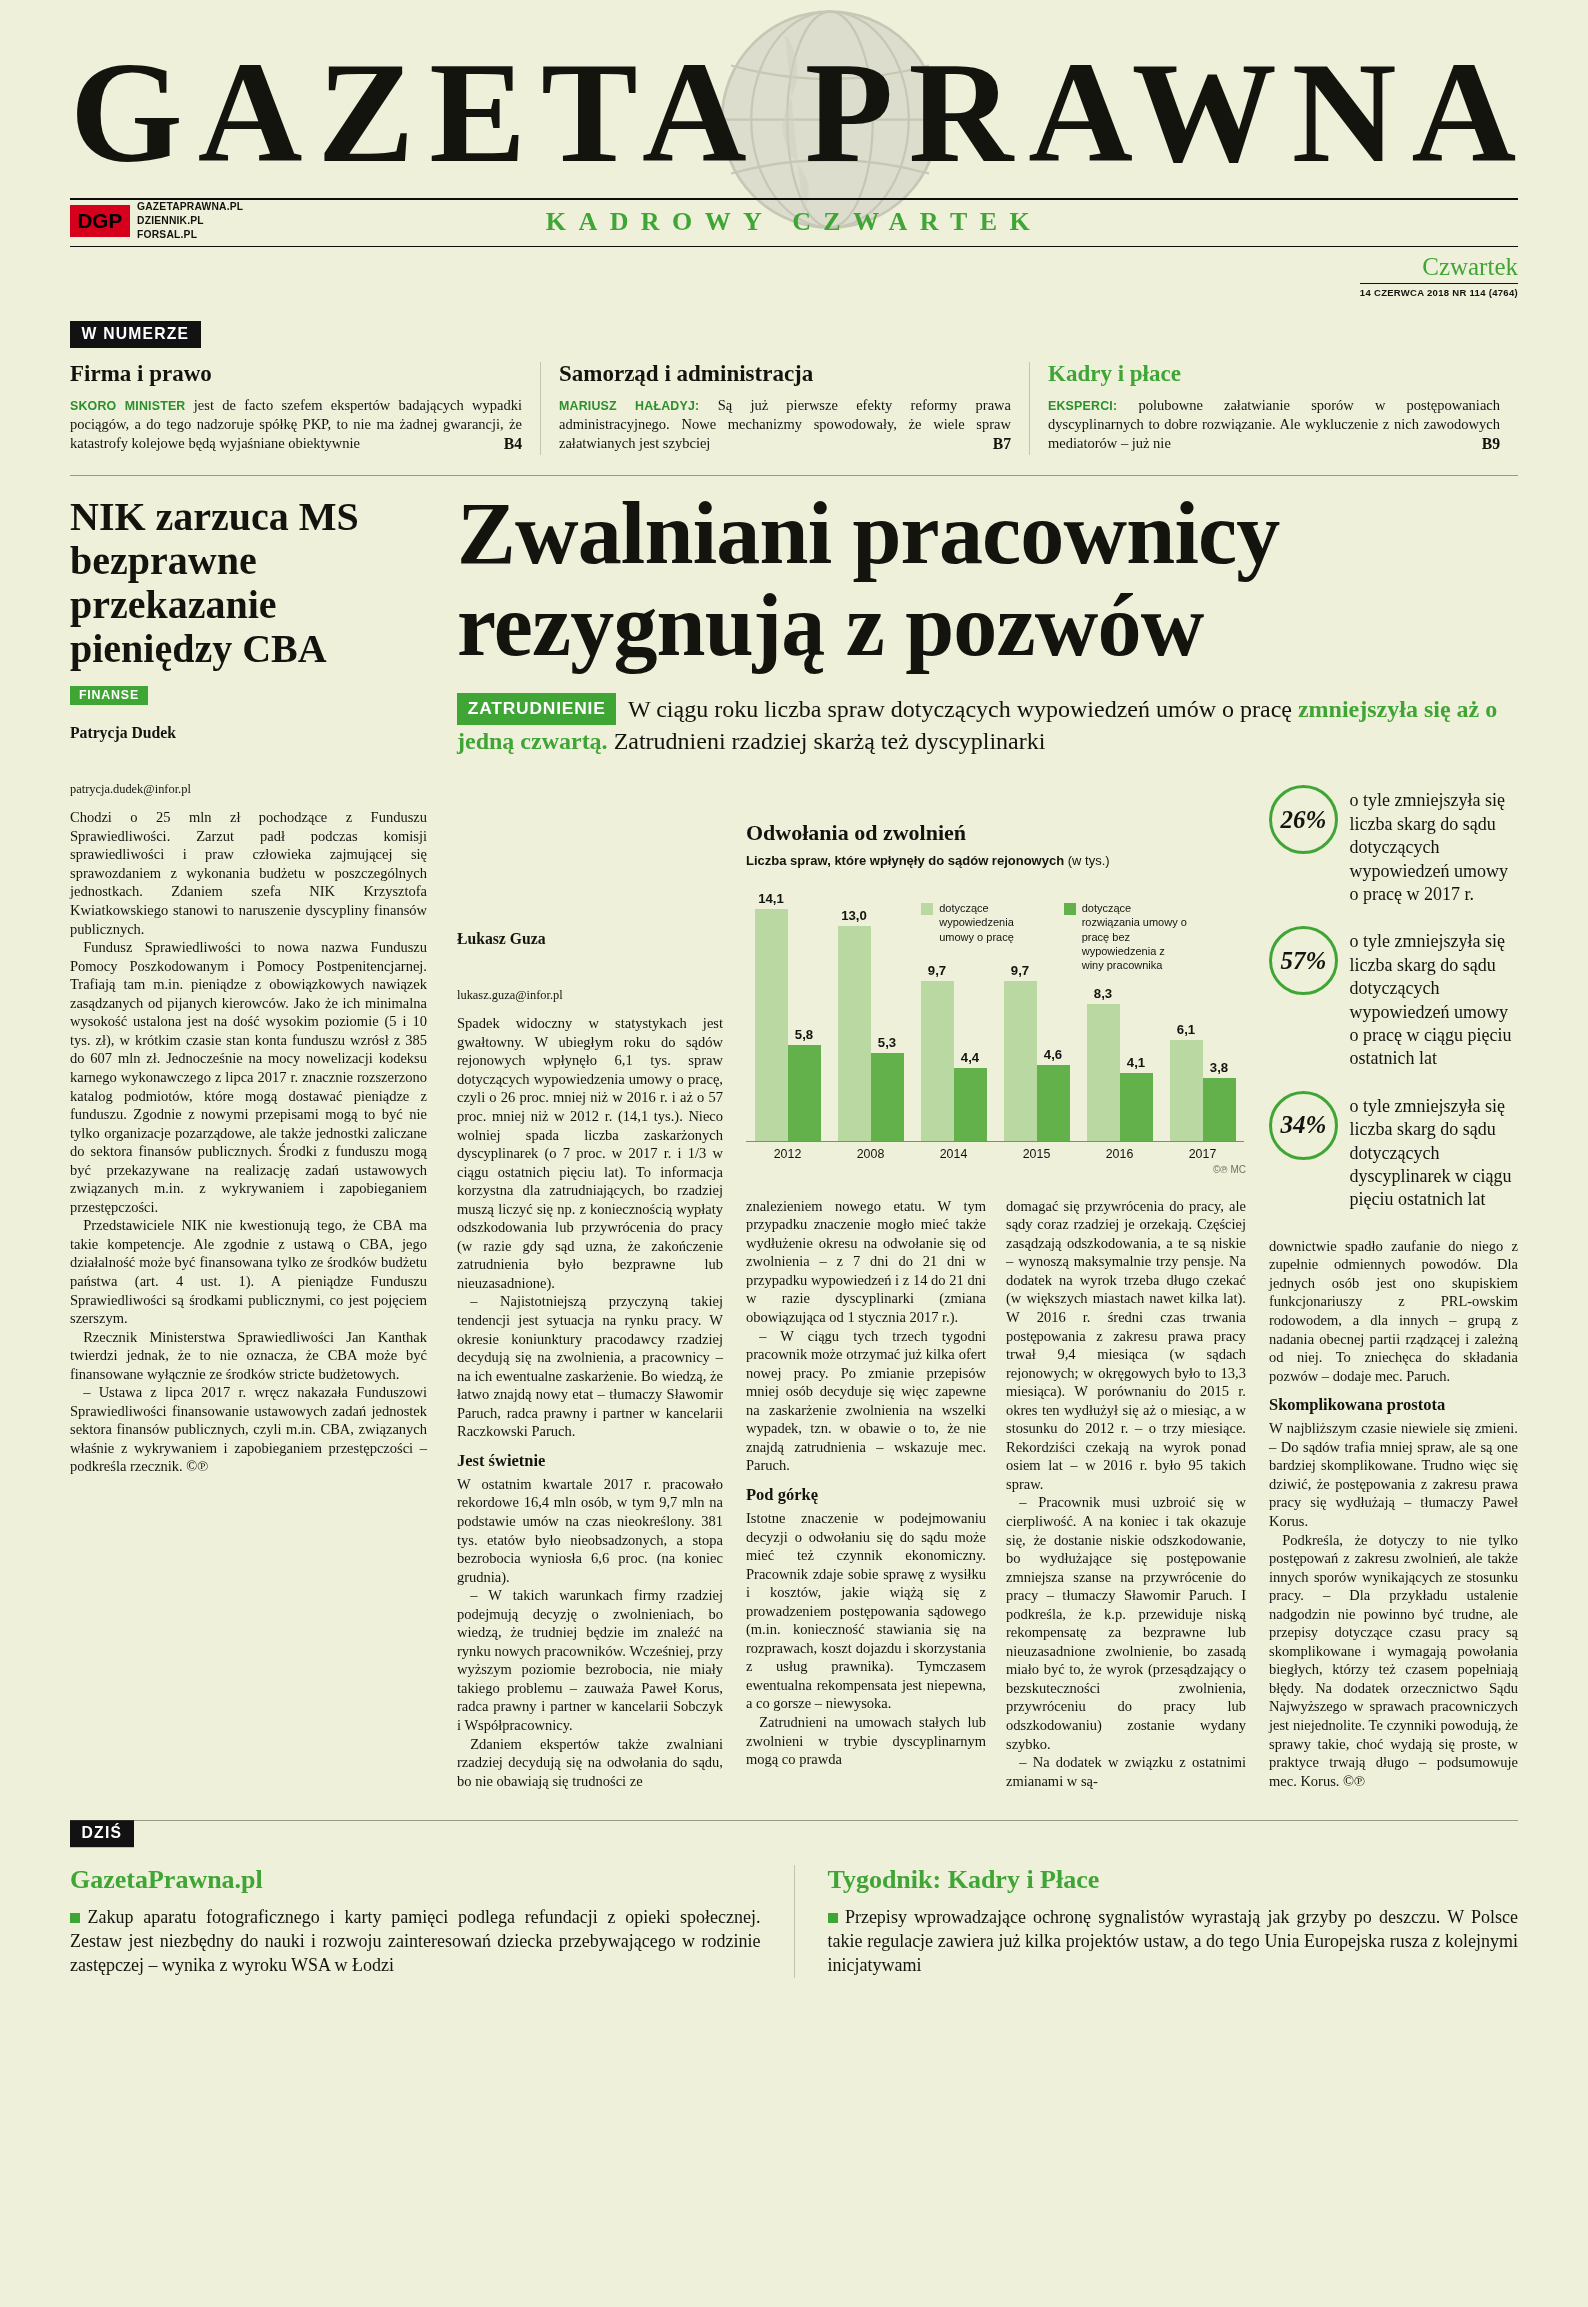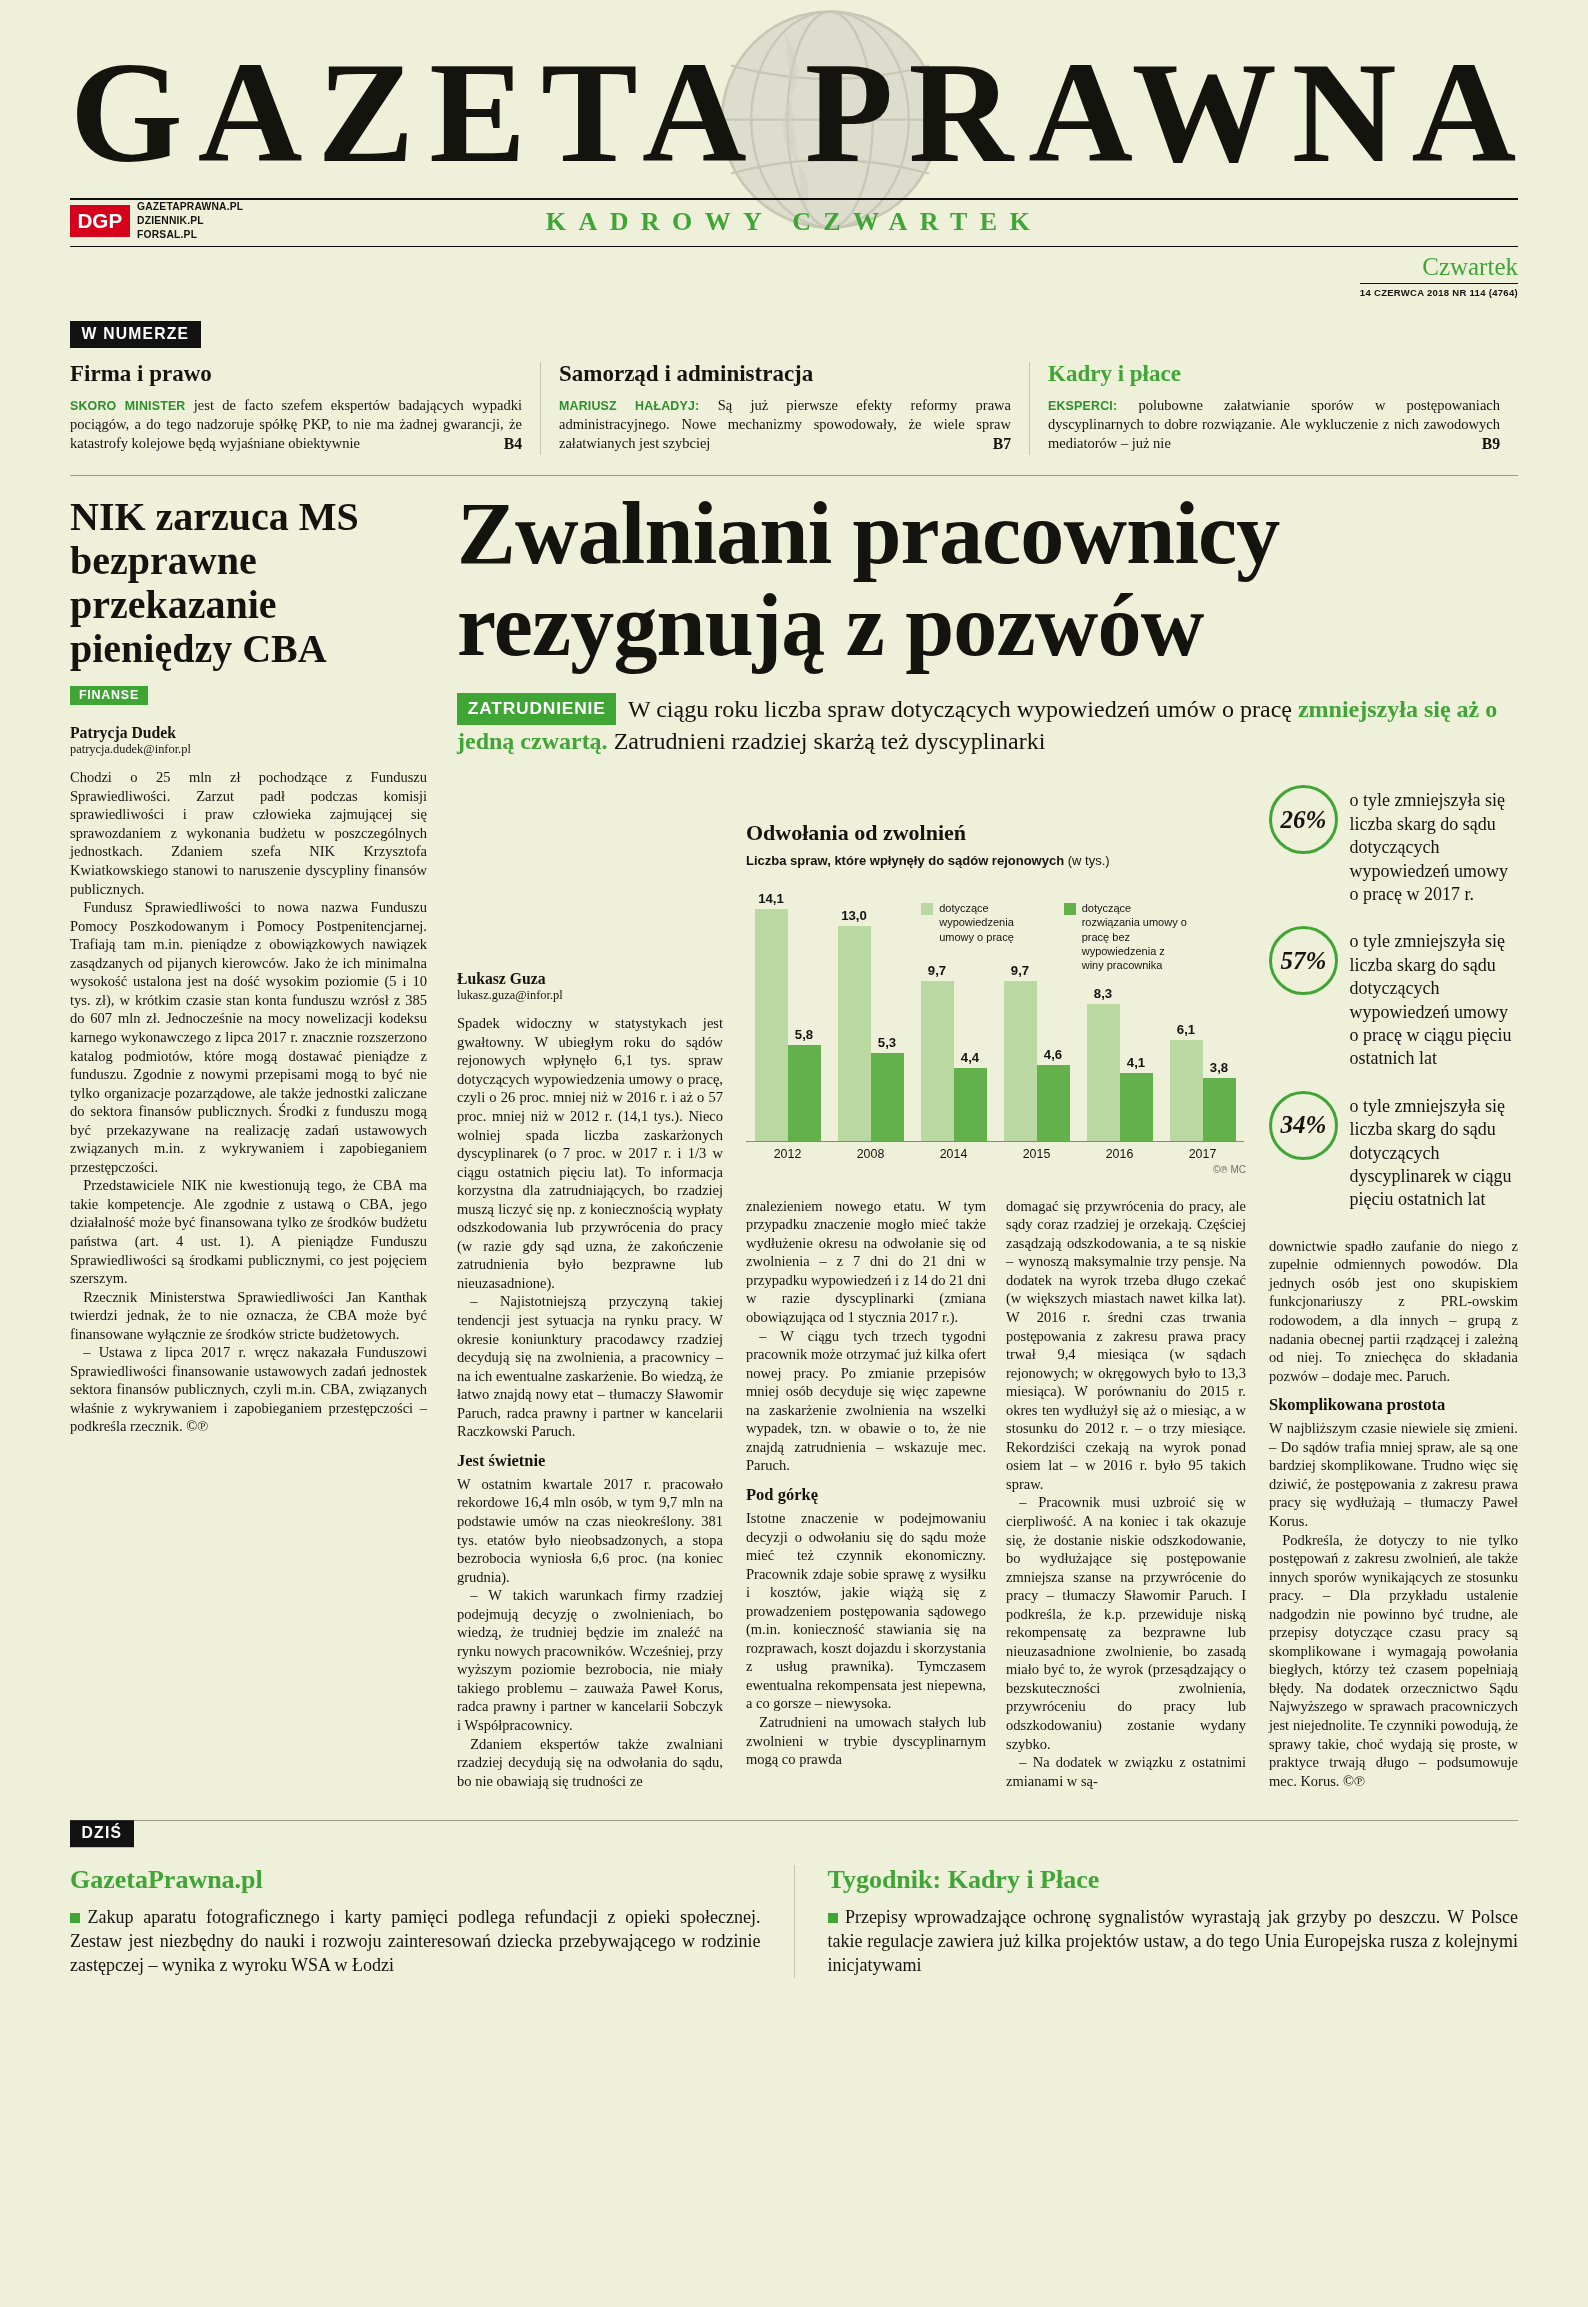--- a/index.html
+++ b/index.html
@@ -7,21 +7,21 @@
   body { width:1588px; font-family:"Liberation Serif","DejaVu Serif",serif; color:#14140f; }
   .page { width:1588px; min-height:2307px; padding:21.5px 70px 30px; position:relative; overflow:hidden; }
 
   
   .masthead { position:relative; }
   .globe { position:absolute; left:50%; top:-15px; transform:translateX(-34%); width:225px; height:225px; z-index:0; opacity:.55; }
   .brand { position:relative; z-index:1; text-align:center; font-size:145px; line-height:1; font-weight:bold; letter-spacing:15px; white-space:nowrap; padding-top:18px; }
   .edition-bar { position:relative; border-top:2.5px solid #0d0d0d; border-bottom:1.7px solid #0d0d0d; margin-top:13.2px; padding:7.4px 0 9px; text-align:center; }
   .edition { color:#3fa535; font-weight:bold; font-size:26px; letter-spacing:12.4px; }
   .dgp { position:absolute; left:0; bottom:3.3px; display:flex; align-items:center; gap:7.4px; text-align:left; }
-  .dgp-box { background:#d6001c; color:#ffffff; font-family:"Liberation Sans",sans-serif; font-weight:bold; font-size:20.7px; padding:5.8px 7.4px; line-height:1; }
+  .dgp-box { background:#d6001c; color:#000000; font-family:"Liberation Sans",sans-serif; font-weight:bold; font-size:20.7px; padding:5.8px 7.4px; line-height:1; }
   .dgp-sites { font-family:"Liberation Sans",sans-serif; font-weight:bold; font-size:10.3px; line-height:1.4; letter-spacing:0.2px; }
   .dateblock { text-align:right; margin-top:6.6px; }
   .day { color:#3fa535; font-size:25px; line-height:1.05; }
   .date-line { display:inline-block; border-top:0.8px solid #14140f; margin-top:3.3px; padding-top:2.5px; font-family:"Liberation Sans",sans-serif; font-weight:bold; font-size:9.5px; letter-spacing:0.3px; }
 
   
   .black-label { display:inline-block; background:#121212; color:#fff; font-family:"Liberation Sans",sans-serif; font-weight:bold; font-size:15.7px; letter-spacing:1.2px; padding:4.1px 11.6px 5px; }
   .tag { display:inline-block; background:#3fa535; color:#fff; font-family:"Liberation Sans",sans-serif; font-weight:bold; letter-spacing:0.8px; }
 
   
@@ -35,21 +35,21 @@
   .wn-text { font-size:14.5px; line-height:1.32; text-align:justify; }
   .wn-leadin { color:#2c8f2c; font-weight:bold; font-family:"Liberation Sans",sans-serif; font-size:12.4px; letter-spacing:0.2px; }
   .wn-page { float:right; font-weight:bold; font-size:15.7px; margin-left:6.6px; }
 
   
   .content { display:flex; gap:30px; border-top:0.8px solid #9a9a85; margin-top:20px; padding-top:19px; }
   .left-article { width:357px; flex:none; }
   .left-headline { font-size:40px; line-height:1.1; font-weight:bold; margin-bottom:15px; }
   .tag.small { font-size:12.4px; padding:2.5px 9px 3.3px; margin-bottom:10px; }
   .byline-name { font-weight:bold; font-size:15.7px; }
-  .byline-mail { font-size:12.4px; margin-bottom:11.6px; }
+  .byline-mail { font-size:12.4px; margin-bottom:11.6px;margin-top:40px; }
   .body-text p, .col p { font-size:14.5px; line-height:1.28; text-align:justify; hyphens:auto; }
   .body-text p + p, .col p + p { text-indent:13.2px; }
   .col p.cont { text-indent:0; }
   .col h3 { font-size:16.5px; font-weight:bold; margin:10px 0 4.1px; }
 
   .main-article { flex:1 1 auto; min-width:0; }
   .headline { font-size:88px; line-height:1.04; font-weight:bold; letter-spacing:-0.8px; margin-top:-6.6px; }
   .lead { margin-top:21.5px; font-size:24px; line-height:1.32; }
   .tag.big { font-size:17.4px; padding:4.1px 10.8px 5px; margin-right:11.6px; vertical-align:3.3px; }
   .lead .green-bold { color:#3fa535; font-weight:bold; }

